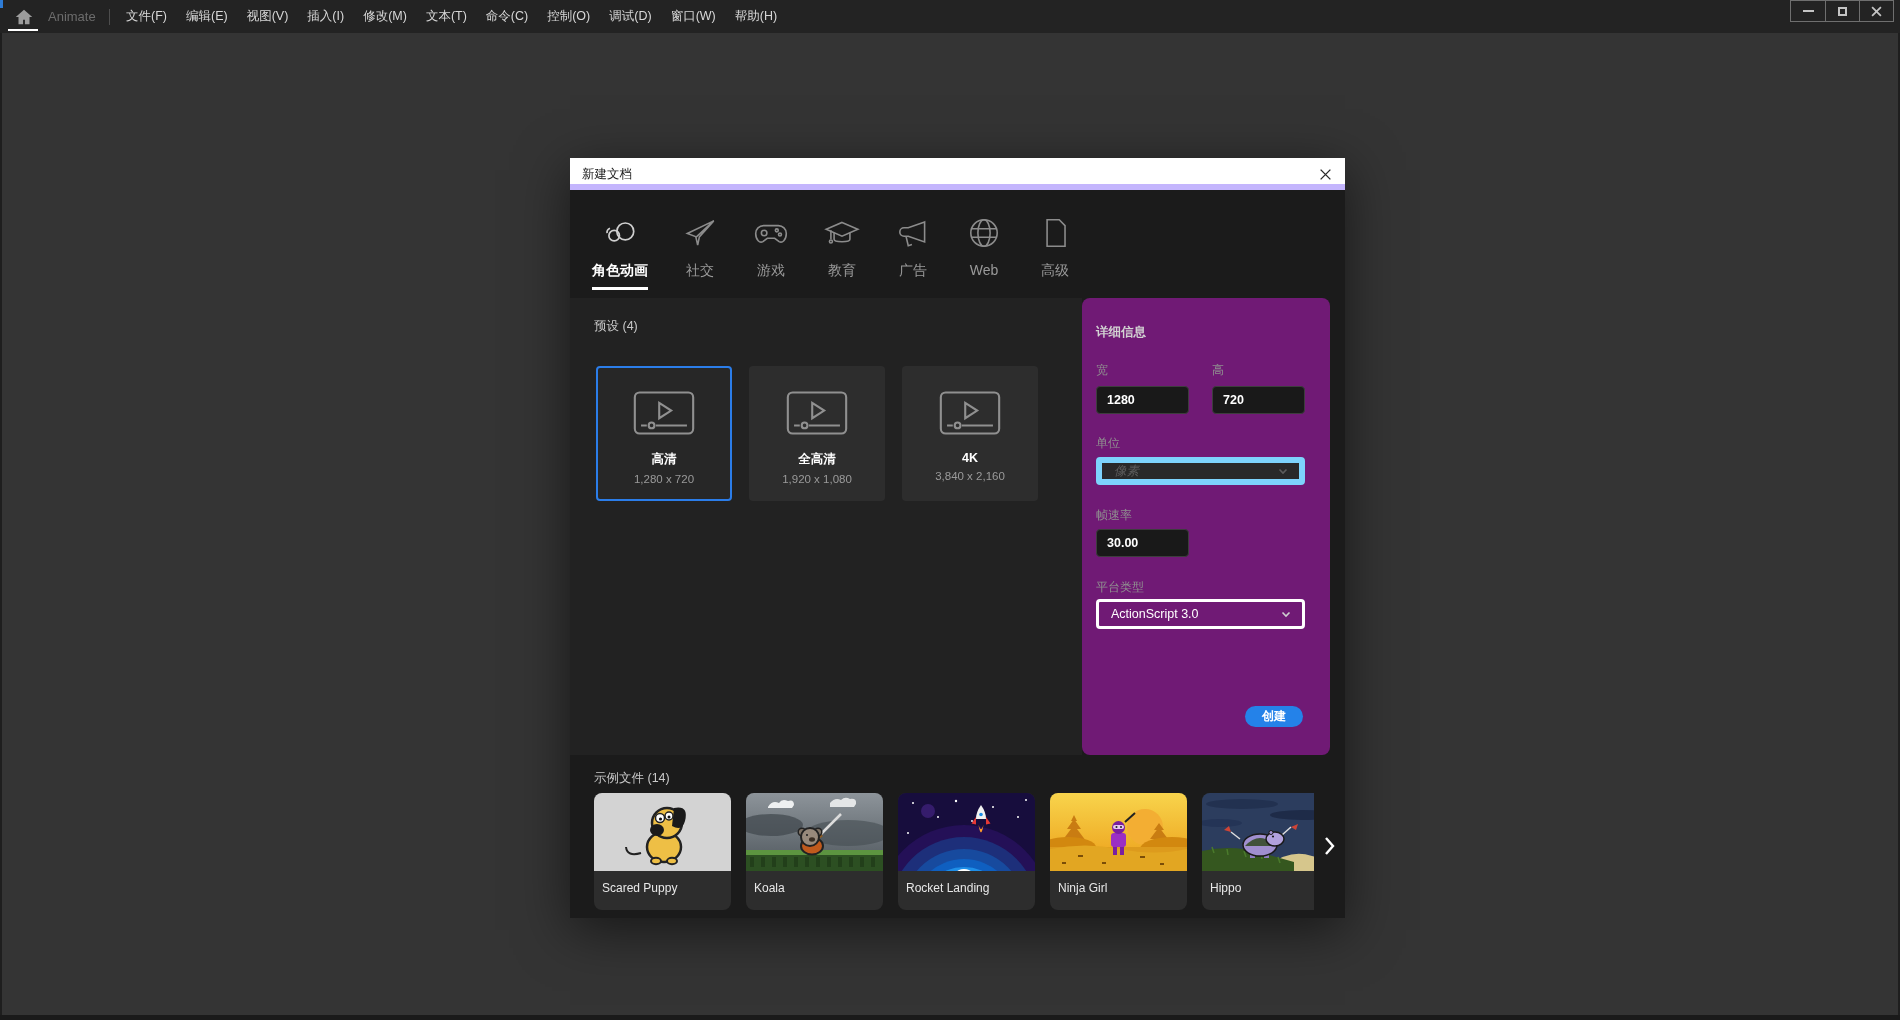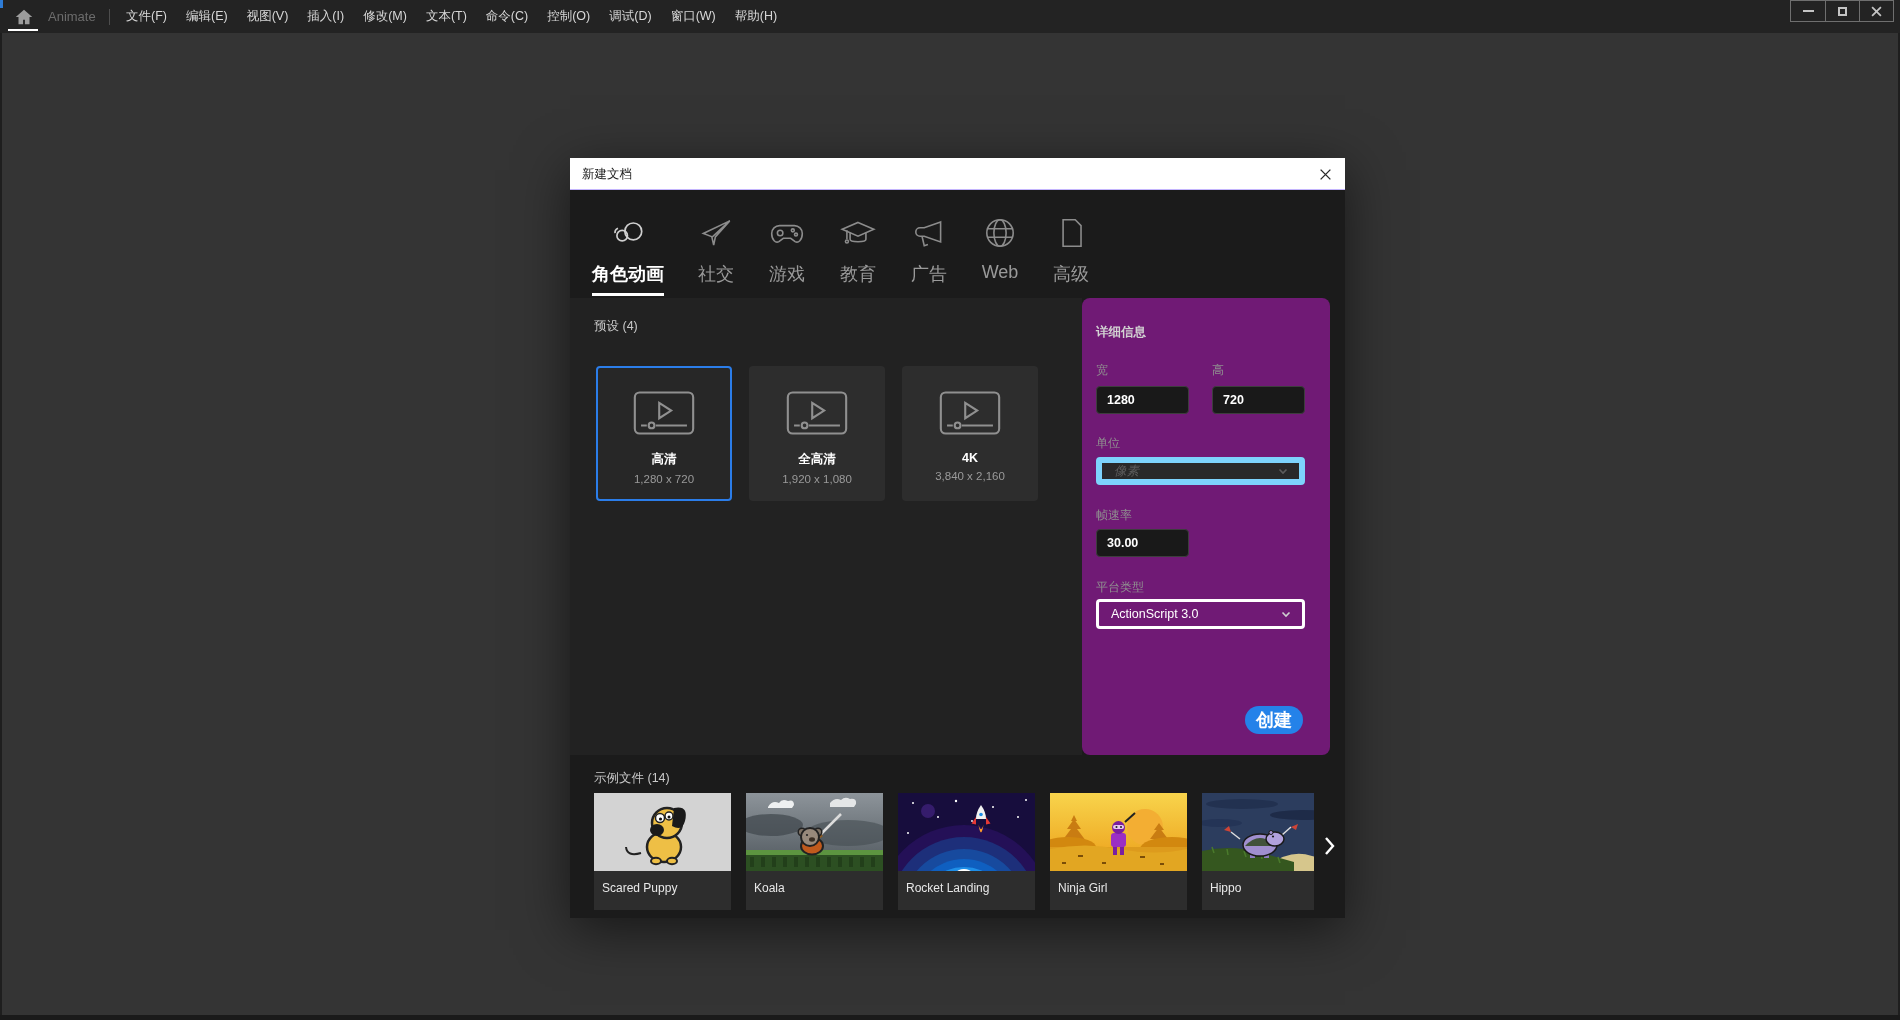--- a/index.html
+++ b/index.html
@@ -27,32 +27,32 @@
     border:1px solid #6f6f6f; }
   .win-btn { width:34px; height:20px; display:flex; align-items:center; justify-content:center; cursor:pointer; }
   .win-btn + .win-btn { border-left:1px solid #6f6f6f; }
   .ic-min { width:11px; height:2px; background:#c4c4c4; }
   .ic-max { width:9px; height:9px; border:2px solid #c4c4c4; }
 
   
   #dialog { position:absolute; left:570px; top:158px; width:775px; height:760px;
     background:#1b1b1b; box-shadow:0 12px 50px rgba(0,0,0,.55); }
   #dlg-titlebar { position:absolute; left:0; top:0; width:775px; height:32px; background:#ffffff;
-    border-bottom:1px solid #c4b5fd; }
+    border-bottom:6px solid #c4b5fd; }
   #dlg-title { position:absolute; left:12px; top:0; height:32px; line-height:32px;
     color:#1a1a1a; font-size:12.5px; }
   #dlg-close { position:absolute; right:8px; top:4px; width:24px; height:24px; display:flex;
     align-items:center; justify-content:center; cursor:pointer; }
 
   
   #tabstrip { position:absolute; left:0; top:32px; width:775px; height:108px;
     display:flex; gap:33px; padding:24px 0 0 22px; }
   .tab { display:flex; flex-direction:column; align-items:center; min-width:38px; cursor:pointer; }
   .tab .t-icon { width:38px; height:38px; color:#8c8c8c; }
-  .tab .t-label { margin-top:10px; font-size:18px; color:#9a9a9a; white-space:nowrap; }
+  .tab .t-label { margin-top:10px; font-size:14px; color:#9a9a9a; white-space:nowrap; }
   .tab .t-underline { margin-top:7px; height:3px; width:100%; background:transparent; }
   .tab.selected .t-icon { color:#cfcfcf; }
   .tab.selected .t-label { color:#ffffff; font-weight:700; }
   .tab.selected .t-underline { background:#ffffff; }
 
   
   #content-row { position:absolute; left:0; top:140px; width:775px; height:457px; }
   #presets-area { position:absolute; left:0; top:0; width:512px; height:457px; background:#222222; }
   .section-heading { font-size:12.5px; color:#c9c9c9; }
   #presets-heading { position:absolute; left:24px; top:20px; }
@@ -71,30 +71,30 @@
   #details-heading { position:absolute; left:14px; top:26px; font-weight:700; color:#d2d2d2; }
   .fld-label { position:absolute; font-size:12px; color:#909090; }
   .txt-input { position:absolute; width:93px; height:28px; background:#191919;
     border:1px solid #3d3d3d; border-radius:4px; color:#ffffff; font-size:12.5px; font-weight:600;
     padding-left:10px; font-family:inherit; outline:none; }
   .dd { position:absolute; left:14px; width:209px; height:28px; border-radius:4px;
     display:flex; align-items:center; padding-left:12px; font-size:12.5px; cursor:pointer; }
   .dd .chev { position:absolute; right:10px; width:12px; height:12px; }
   #unit-dd { background:#292929; border:6px solid #7dd3fc; color:#5d5d5d; cursor:default;font-style:italic; }
   #platform-dd { background:transparent; border:3px solid #ffffff; color:#ffffff; font-weight:400; height:30px;text-align:right; }
-  #create-btn { position:absolute; left:163px; top:408px; width:58px; height:28px; border-radius:14px;
-    background:#2482e9; color:#ffffff; font-size:18px; font-weight:700; border:none;
+  #create-btn { position:absolute; left:163px; top:408px; width:58px; height:21px; border-radius:14px;
+    background:#2482e9; color:#ffffff; font-size:12px; font-weight:700; border:none;
     display:flex; align-items:center; justify-content:center; cursor:pointer; font-family:Liberation Sans, sans-serif; }
 
   
   #samples-strip { position:absolute; left:0; top:597px; width:775px; height:163px; background:#1b1b1b; }
   #samples-heading { position:absolute; left:24px; top:15px; }
   #samples-viewport { position:absolute; left:24px; top:38px; width:720px; height:120px; overflow:hidden; }
   #samples-rail { display:flex; gap:15px; }
-  .sample-card { flex:0 0 137px; width:137px; height:117px; background:#2d2d2d; border-radius:0;
+  .sample-card { flex:0 0 137px; width:137px; height:117px; background:#2d2d2d; border-radius:8px;
     overflow:hidden; cursor:pointer; }
   .sample-card .thumb { display:block; width:137px; height:78px; }
   .sample-card .s-name { margin:10px 0 0 8px; font-size:12px; color:#e8e8e8; }
   #samples-next { position:absolute; left:748px; top:78px; width:22px; height:26px; color:#ffffff;
     font-size:19px; font-weight:700; display:flex; align-items:center; justify-content:center; cursor:pointer; }
 
   svg { display:block; }
 </style>
 </head>
 <body>

